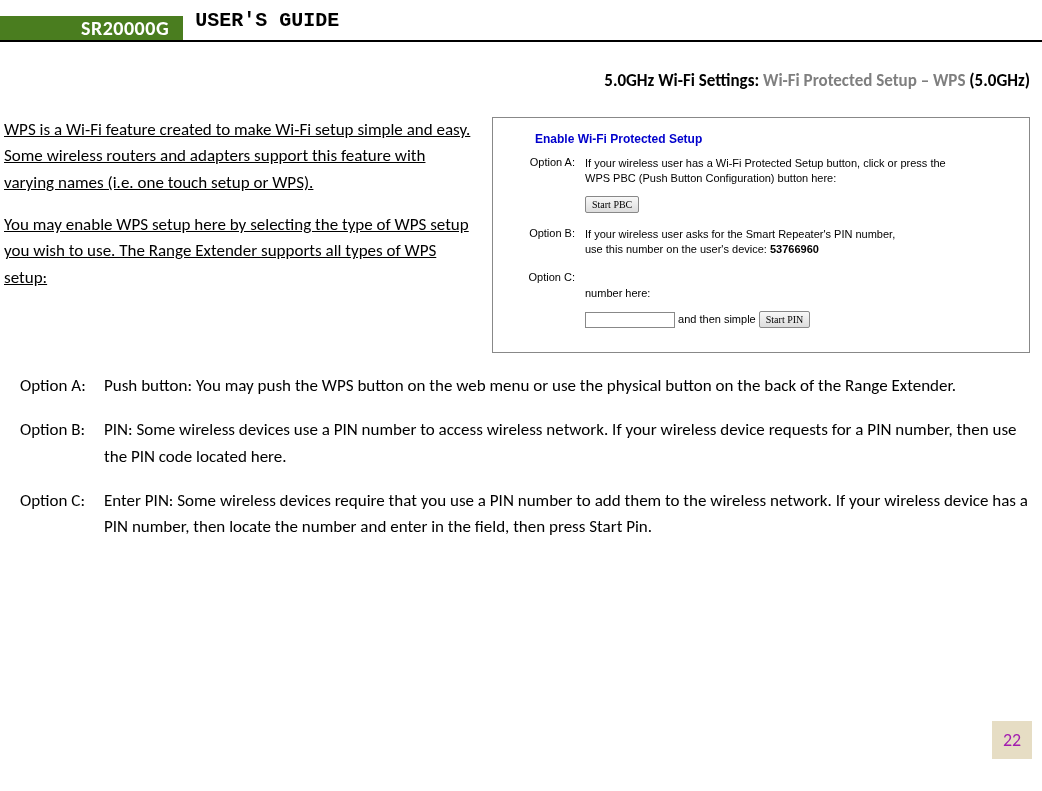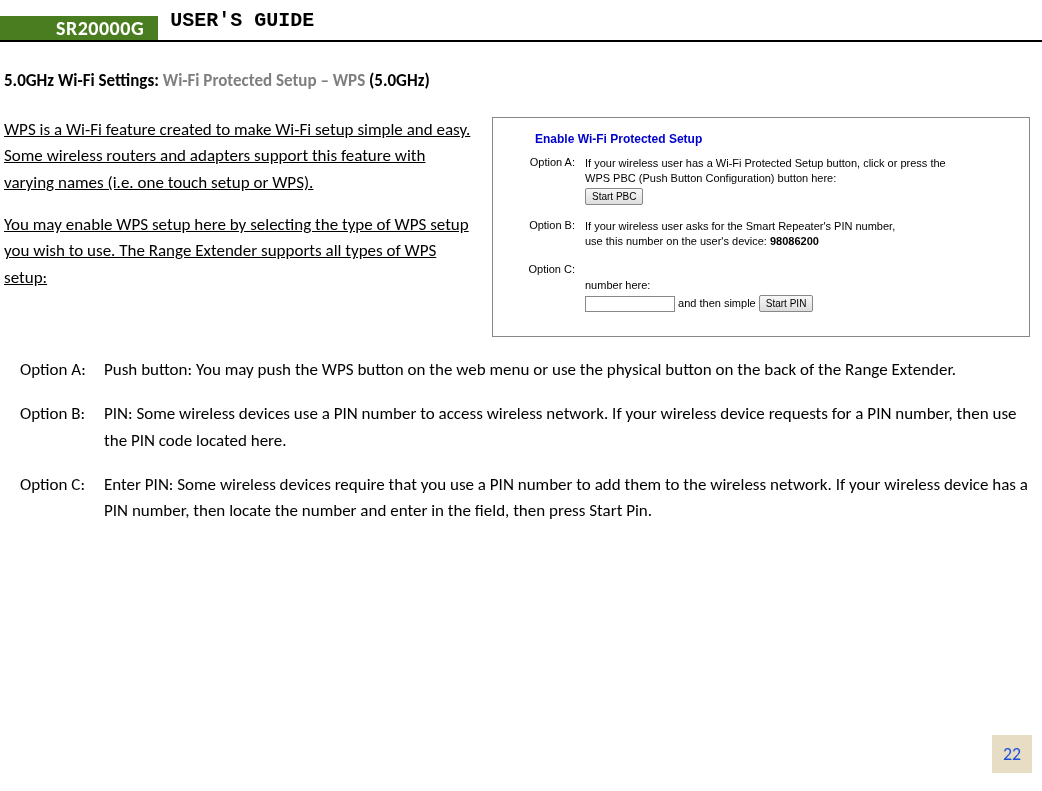--- a/index.html
+++ b/index.html
@@ -16,21 +16,21 @@
       display: flex;
       align-items: stretch;
       border-bottom: 2px solid #000;
       margin-bottom: 28px;
     }
     .header-green {
       background: #4a7d1f;
       color: #fff;
       font-weight: bold;
       font-size: 20px;
-      padding: 0 14px 0 56px;
+      padding: 0 14px 0 81px;
       display: flex;
       align-items: center;
       letter-spacing: 0.5px;
       margin-top: 16px;
     }
     .header-title {
       font-weight: bold;
       font-size: 20px;
       padding-left: 12px;
       display: flex;
@@ -38,20 +38,21 @@
       font-family: Liberation Mono, monospace;
     }
     .content {
       padding: 0 12px 0 4px;
     }
     .section-title {
       font-size: 17px;
       font-weight: bold;
       margin-bottom: 26px;
       color: #000;
+      text-align: right;
     }
     .section-title .gray {
       color: #7f7f7f;
     }
     .body-layout {
       display: flex;
       gap: 18px;
       margin-bottom: 20px;
     }
     .body-text {
@@ -95,22 +96,23 @@
       font-size: 11px;
       line-height: 1.35;
     }
     .sb-btn {
       display: inline-block;
       background: linear-gradient(#f8f8f8, #ddd);
       border: 1px solid #888;
       border-radius: 2px;
       padding: 1px 6px;
       font-size: 10px;
-      margin-top: 2px;
+      margin-top: 10px;
       cursor: pointer;
+      font-family: Liberation Serif, serif;
     }
     .sb-pin {
       font-weight: bold;
     }
     .sb-input {
       border: 1px solid #888;
       height: 16px;
       width: 90px;
       font-size: 10px;
       padding: 0 2px;
@@ -131,29 +133,29 @@
     }
     .opt-label::after {
       content: " ";
     }
     .opt-body {
       flex: 1;
     }
     .page-num-box {
       position: absolute;
       right: 10px;
-      bottom: 18px;
+      bottom: 32px;
       background: #e6ddc4;
       width: 40px;
       height: 38px;
       display: flex;
       align-items: center;
       justify-content: center;
       font-size: 18px;
-      color: #1d4ed8;
+      color: #a21caf;
     }
   </style>
 </head>
 <body>
 
 <div class="header">
   <div class="header-green">SR20000G</div>
   <div class="header-title">USER'S GUIDE</div>
 </div>
 
@@ -178,21 +180,21 @@
           <span>If your wireless user has a Wi-Fi Protected Setup button, click or press the</span><br>
           <span>WPS PBC (Push Button Configuration) button here:</span><br>
           <span class="sb-btn">Start PBC</span>
         </div>
       </div>
 
       <div class="sb-option">
         <div class="sb-opt-label">Option B:</div>
         <div class="sb-opt-body">
           <span>If your wireless user asks for the Smart Repeater's PIN number,</span><br>
-          <span>use this number on the user's device:  </span><span class="sb-pin">98086200</span>
+          <span>use this number on the user's device:  </span><span class="sb-pin">53766960</span>
         </div>
       </div>
 
       <div class="sb-option">
         <div class="sb-opt-label">Option C:</div>
         <div class="sb-opt-body">
           <br>
           <span>number here:</span><br>
           <input class="sb-input" type="text" style=""><span> and then simple </span><span class="sb-btn">Start PIN</span>
         </div>

